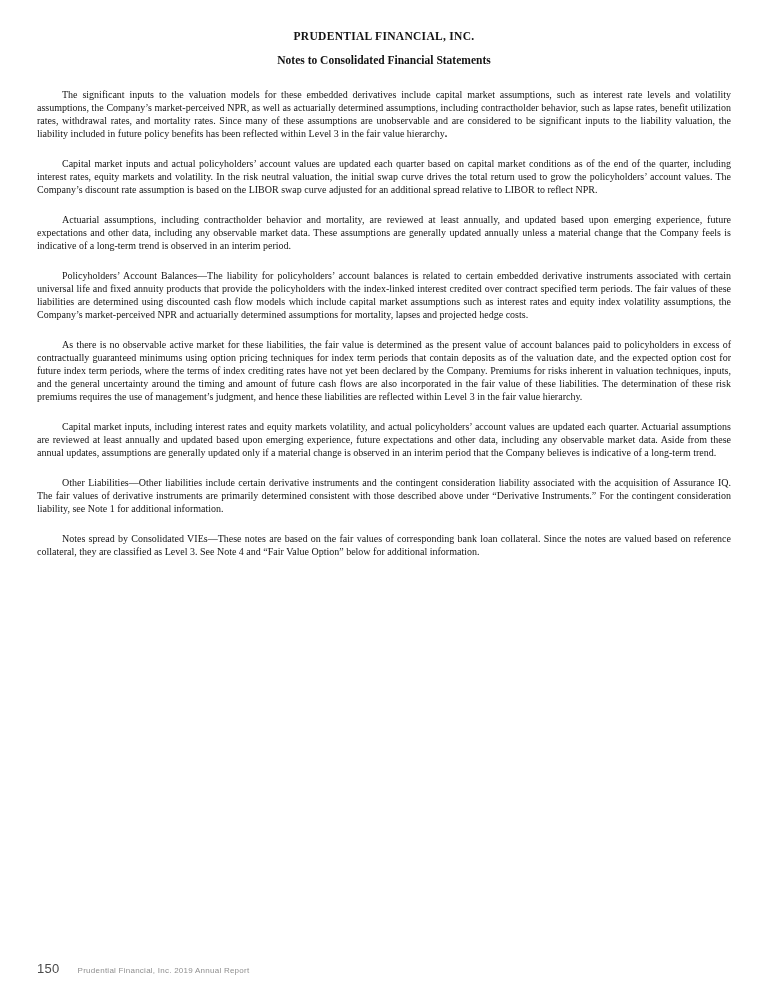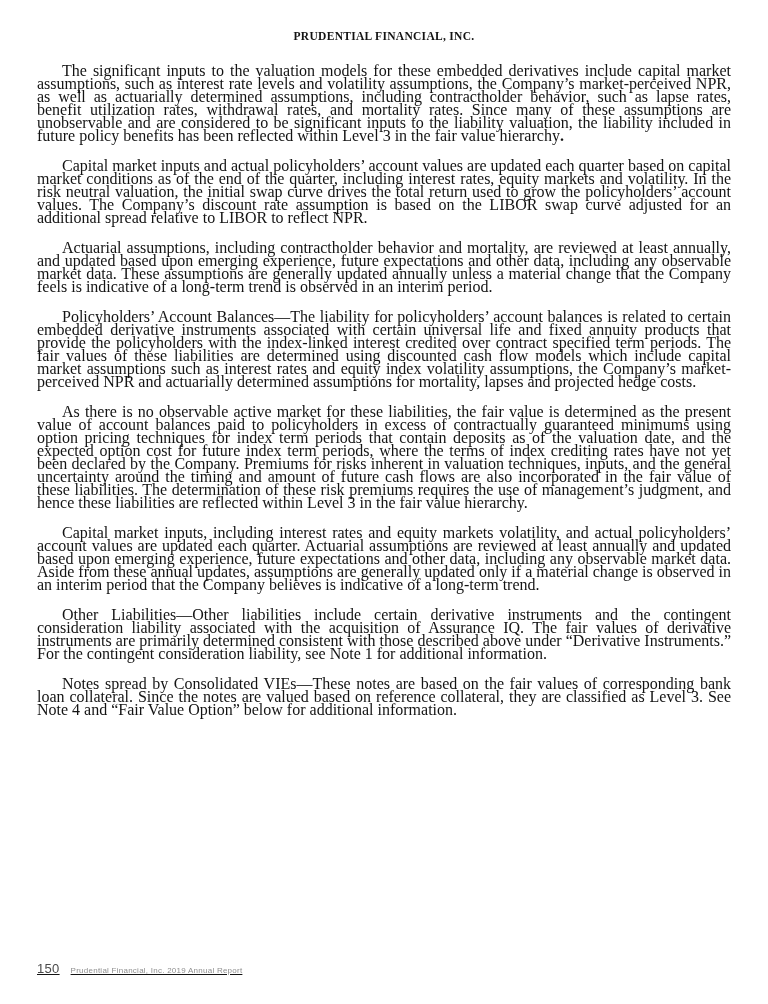--- a/index.html
+++ b/index.html
@@ -29,55 +29,55 @@
   }
   .doc-subtitle {
     text-align: center;
     font-size: 11.5px;
     font-weight: 700;
     margin: 11px 0 0 0;
     line-height: 13px;
   }
   .body-text { margin-top: 21px; }
   .body-para {
-    font-size: 16px;
+    font-size: 10px;
     line-height: 13px;
     text-align: justify;
     text-indent: 25px;
     margin: 0 0 17px 0;
   }
   .para-lead { font-weight: 400; }
   .para-tail { font-weight: 700; }
   .footer {
     position: absolute;
     left: 37px;
     top: 961px;
     display: flex;
     align-items: baseline;
     font-family: "Liberation Sans", sans-serif;
-    text-decoration: underline;
   }
   .page-number {
     font-size: 13px;
     color: #4a4a4a;
     letter-spacing: 0.3px;
   }
   .footer-text {
     font-size: 8px;
     color: #8f8f8f;
-    margin-left: 11px;
+    margin-left: 18px;
     letter-spacing: 0.25px;
   }
 </style>
 </head>
 <body>
 
 <div class="page">
   <div class="content">
     <h1 class="doc-title">PRUDENTIAL FINANCIAL, INC.</h1>
+    <h2 class="doc-subtitle">Notes to Consolidated Financial Statements</h2>
 
     <div class="body-text">
       <p class="body-para"><span class="para-lead"></span><span>The significant inputs to the valuation models for these embedded derivatives include capital market assumptions, such as interest rate levels and volatility assumptions, the Company’s market-perceived NPR, as well as actuarially determined assumptions, including contractholder behavior, such as lapse rates, benefit utilization rates, withdrawal rates, and mortality rates. Since many of these assumptions are unobservable and are considered to be significant inputs to the liability valuation, the liability included in future policy benefits has been reflected within Level 3 in the fair value hierarchy</span><span class="para-tail">.</span></p>
 
       <p class="body-para"><span class="para-lead"></span><span>Capital market inputs and actual policyholders’ account values are updated each quarter based on capital market conditions as of the end of the quarter, including interest rates, equity markets and volatility. In the risk neutral valuation, the initial swap curve drives the total return used to grow the policyholders’ account values. The Company’s discount rate assumption is based on the LIBOR swap curve adjusted for an additional spread relative to LIBOR to reflect NPR.</span></p>
 
       <p class="body-para"><span class="para-lead"></span><span>Actuarial assumptions, including contractholder behavior and mortality, are reviewed at least annually, and updated based upon emerging experience, future expectations and other data, including any observable market data. These assumptions are generally updated annually unless a material change that the Company feels is indicative of a long-term trend is observed in an interim period.</span></p>
 
       <p class="body-para"><span class="para-lead">Policyholders’ Account Balances</span><span>—The liability for policyholders’ account balances is related to certain embedded derivative instruments associated with certain universal life and fixed annuity products that provide the policyholders with the index-linked interest credited over contract specified term periods. The fair values of these liabilities are determined using discounted cash flow models which include capital market assumptions such as interest rates and equity index volatility assumptions, the Company’s market-perceived NPR and actuarially determined assumptions for mortality, lapses and projected hedge costs.</span></p>
 

